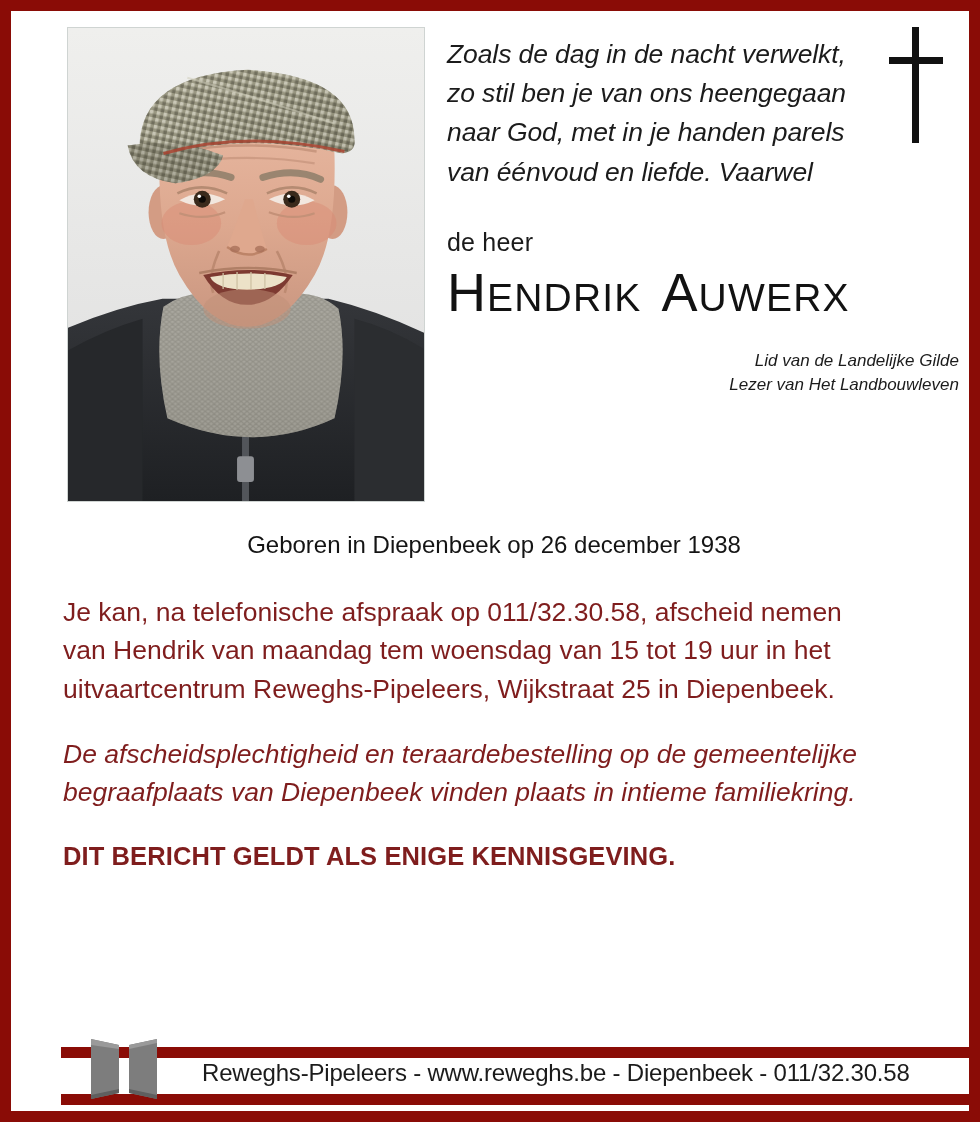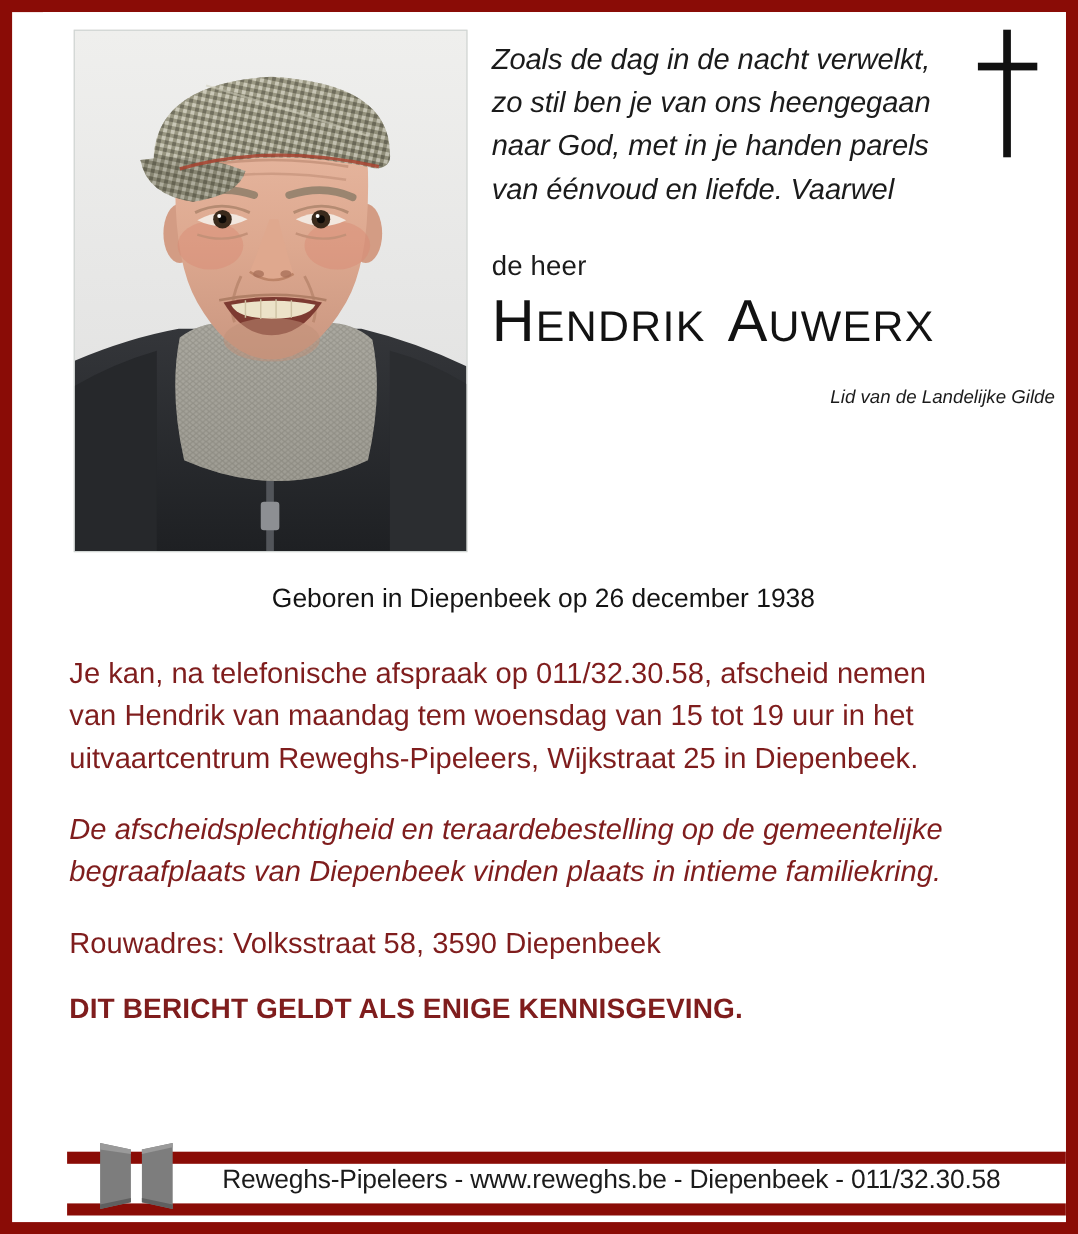--- a/index.html
+++ b/index.html
@@ -309,20 +309,21 @@
         </div>
 
         <div class="deheer">de heer</div>
 
         <div class="fullname">
           <span class="cap">H</span><span class="rest">ENDRIK</span><span class="nm-gap"></span><span class="cap">A</span><span class="rest">UWERX</span>
         </div>
 
         <div class="roles">
           <div>Lid van de Landelijke Gilde</div>
+          <div>Lezer van Het Landbouwleven</div>
         </div>
       </div>
     </div>
 
     <div class="dates">
       <div>Geboren in Diepenbeek op 26 december 1938</div>
     </div>
 
     <div class="body-block">
 
@@ -330,21 +331,20 @@
         <div>Je kan, na telefonische afspraak op 011/32.30.58, afscheid nemen</div>
         <div>van Hendrik van maandag tem woensdag van 15 tot 19 uur in het</div>
         <div>uitvaartcentrum Reweghs-Pipeleers, Wijkstraat 25 in Diepenbeek.</div>
       </div>
 
       <div class="para italic">
         <div>De afscheidsplechtigheid en teraardebestelling op de gemeentelijke</div>
         <div>begraafplaats van Diepenbeek vinden plaats in intieme familiekring.</div>
       </div>
 
-      <div class="para tight">Rouwadres: Volksstraat 58, 3590 Diepenbeek</div>
 
 
       <div class="para bold">DIT BERICHT GELDT ALS ENIGE KENNISGEVING.</div>
     </div>
 
     <div class="footer">
       <div class="bar bar-top"></div>
       <div class="bar bar-bot"></div>
 
       <svg class="logo" viewBox="0 0 88 68">

